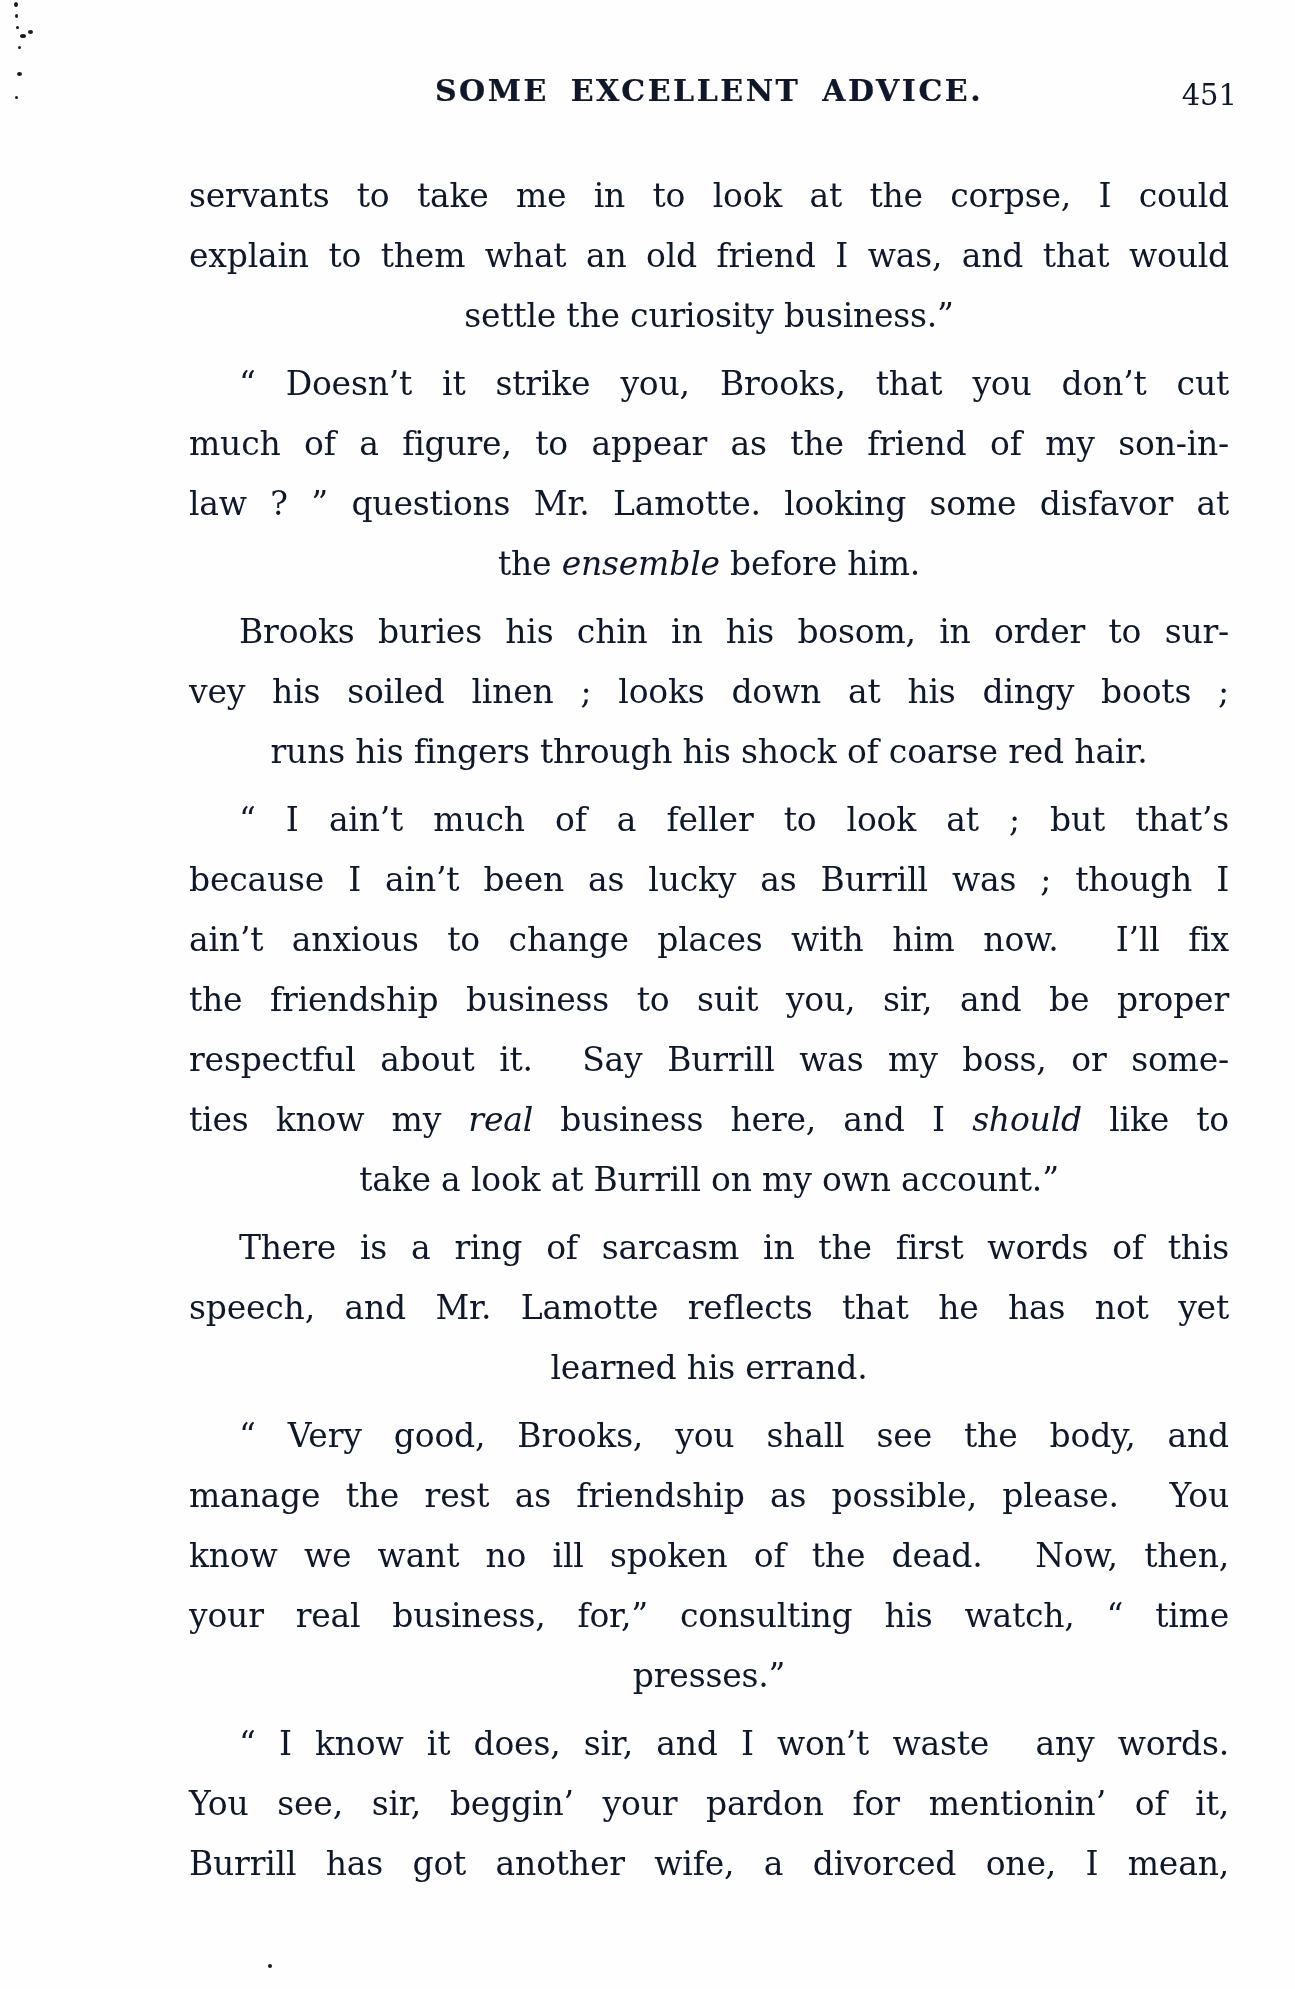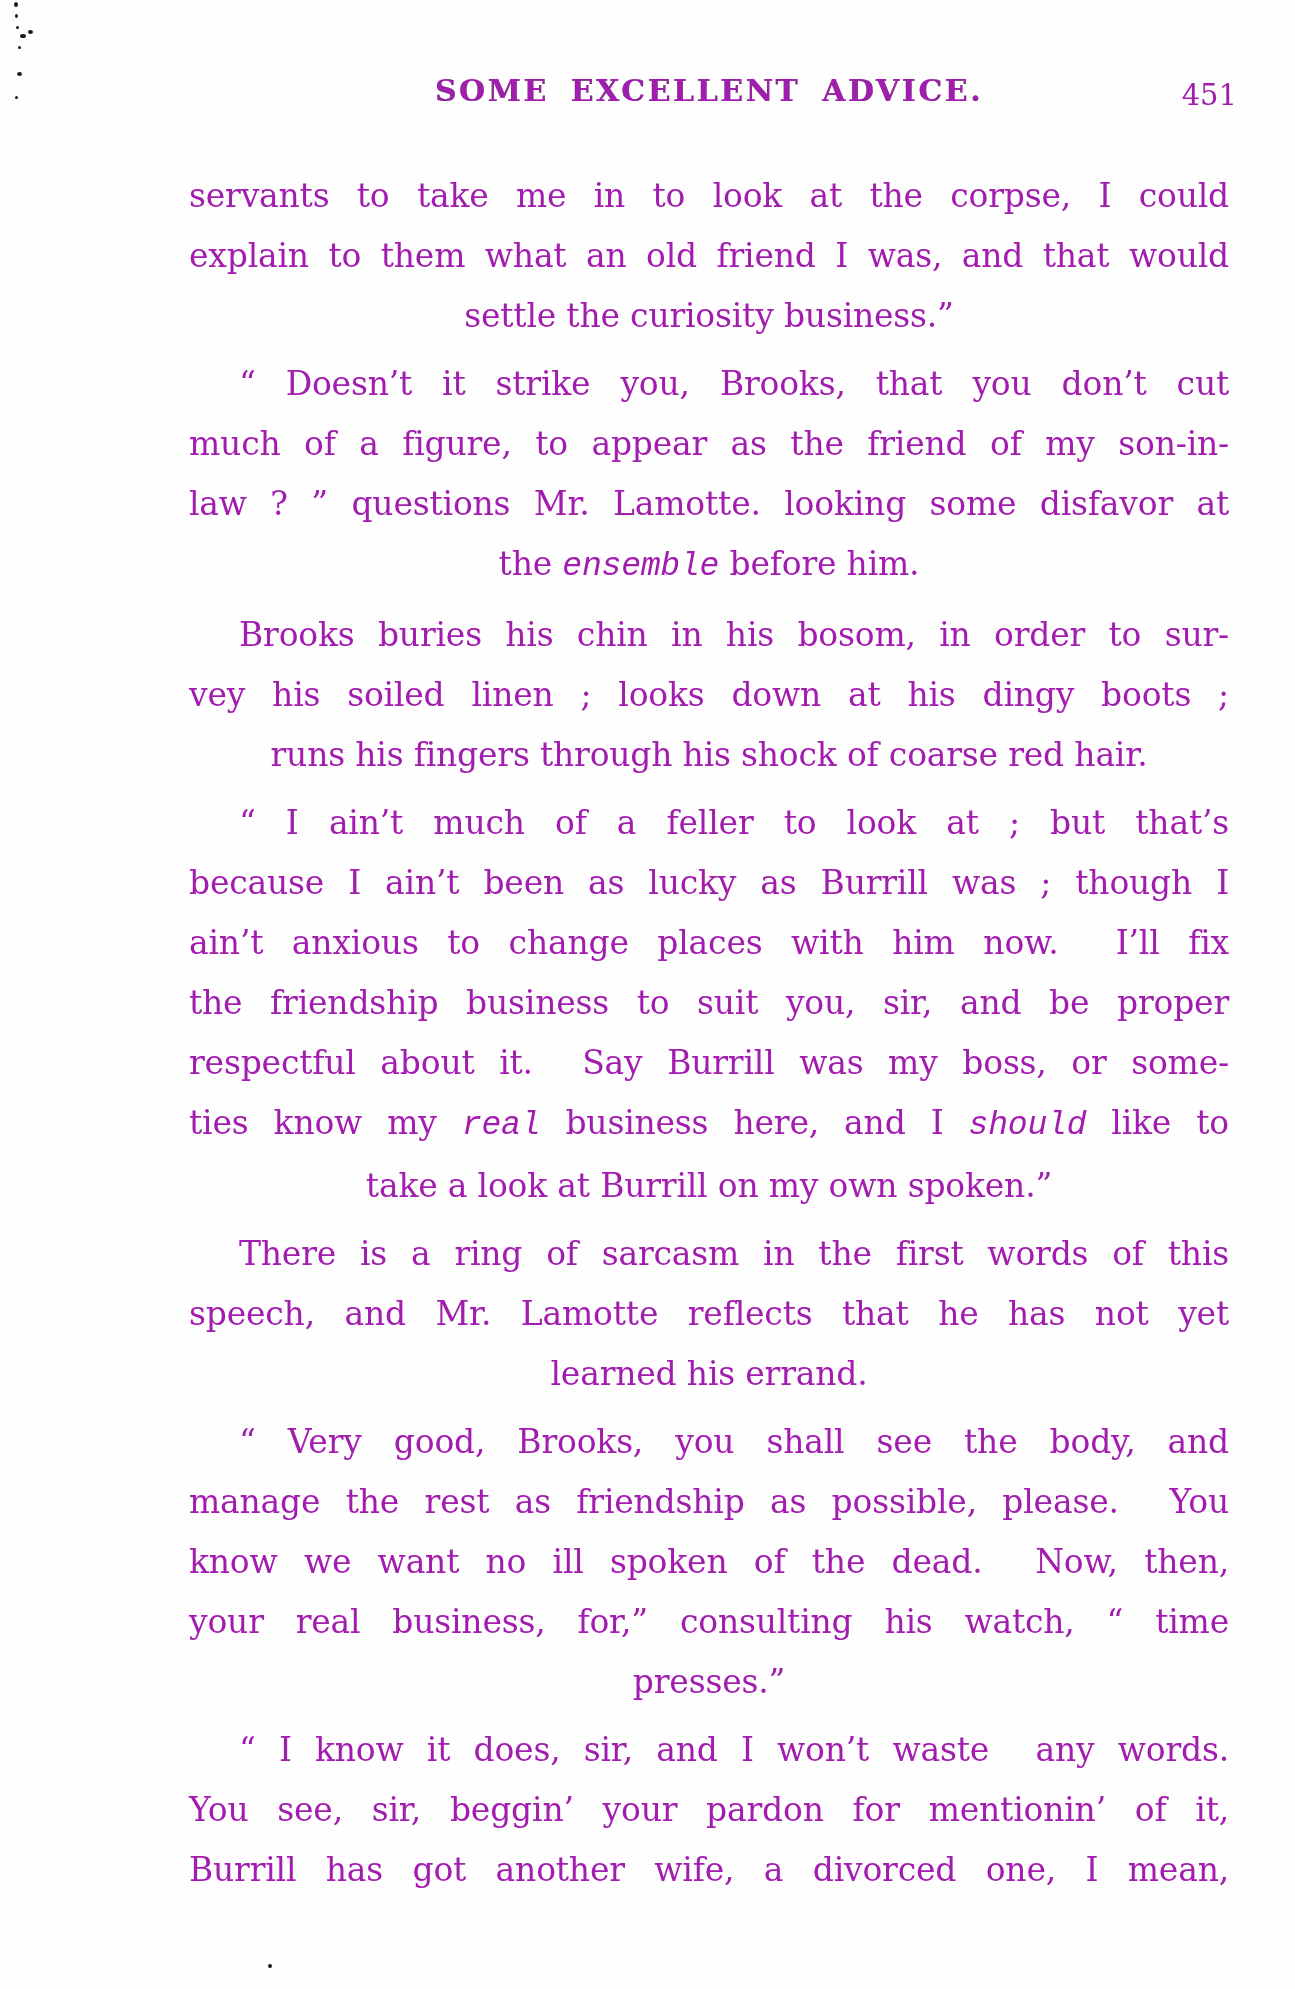--- a/index.html
+++ b/index.html
@@ -5,21 +5,21 @@
   html, body {
     margin: 0;
     padding: 0;
     background: #ffffff;
   }
   .page {
     position: relative;
     width: 1295px;
     height: 1989px;
     background: #fefefe;
-    color: #a21caf;
+    color: #0f172a;
     font-family: "DejaVu Serif", serif;
     overflow: hidden;
   }
   .running-header {
     position: absolute;
     top: 56px;
     left: 181px;
     width: 1056px;
     height: 52px;
   }
@@ -56,21 +56,21 @@
     text-align: center;
   }
   .line.justify {
     text-align: justify;
     -moz-text-align-last: justify;
     text-align-last: justify;
   }
   .paragraph.indented .line:first-child {
     text-indent: 50px;
   }
-  .italic { font-style: italic; font-family: Liberation Mono, monospace; }
+  .italic { font-style: italic; }
   .speck {
     position: absolute;
     background: #1a1a1a;
     border-radius: 50%;
   }
 </style>
 </head>
 <body>
 
 <div class="page">
@@ -109,21 +109,21 @@
         <div class="line justify"><span>vey his soiled linen ; looks down at his dingy boots ;</span></div>
         <div class="line"><span>runs his fingers through his shock of coarse red hair.</span></div>
       </div>
       <div class="paragraph indented">
         <div class="line justify"><span>“ I ain’t much of a feller to look at ; but that’s</span></div>
         <div class="line justify"><span>because I ain’t been as lucky as Burrill was ; though I</span></div>
         <div class="line justify"><span>ain’t anxious to change places with him now.  I’ll fix</span></div>
         <div class="line justify"><span>the friendship business to suit you, sir, and be proper</span></div>
         <div class="line justify"><span>respectful about it.  Say Burrill was my boss, or some-</span></div>
         <div class="line justify"><span>ties know my </span><span class="italic">real</span><span> business here, and I </span><span class="italic">should</span><span> like to</span></div>
-        <div class="line"><span>take a look at Burrill on my own spoken.”</span></div>
+        <div class="line"><span>take a look at Burrill on my own account.”</span></div>
       </div>
       <div class="paragraph indented">
         <div class="line justify"><span>There is a ring of sarcasm in the first words of this</span></div>
         <div class="line justify"><span>speech, and Mr. Lamotte reflects that he has not yet</span></div>
         <div class="line"><span>learned his errand.</span></div>
       </div>
       <div class="paragraph indented">
         <div class="line justify"><span>“ Very good, Brooks, you shall see the body, and</span></div>
         <div class="line justify"><span>manage the rest as friendship as possible, please.  You</span></div>
         <div class="line justify"><span>know we want no ill spoken of the dead.  Now, then,</span></div>

